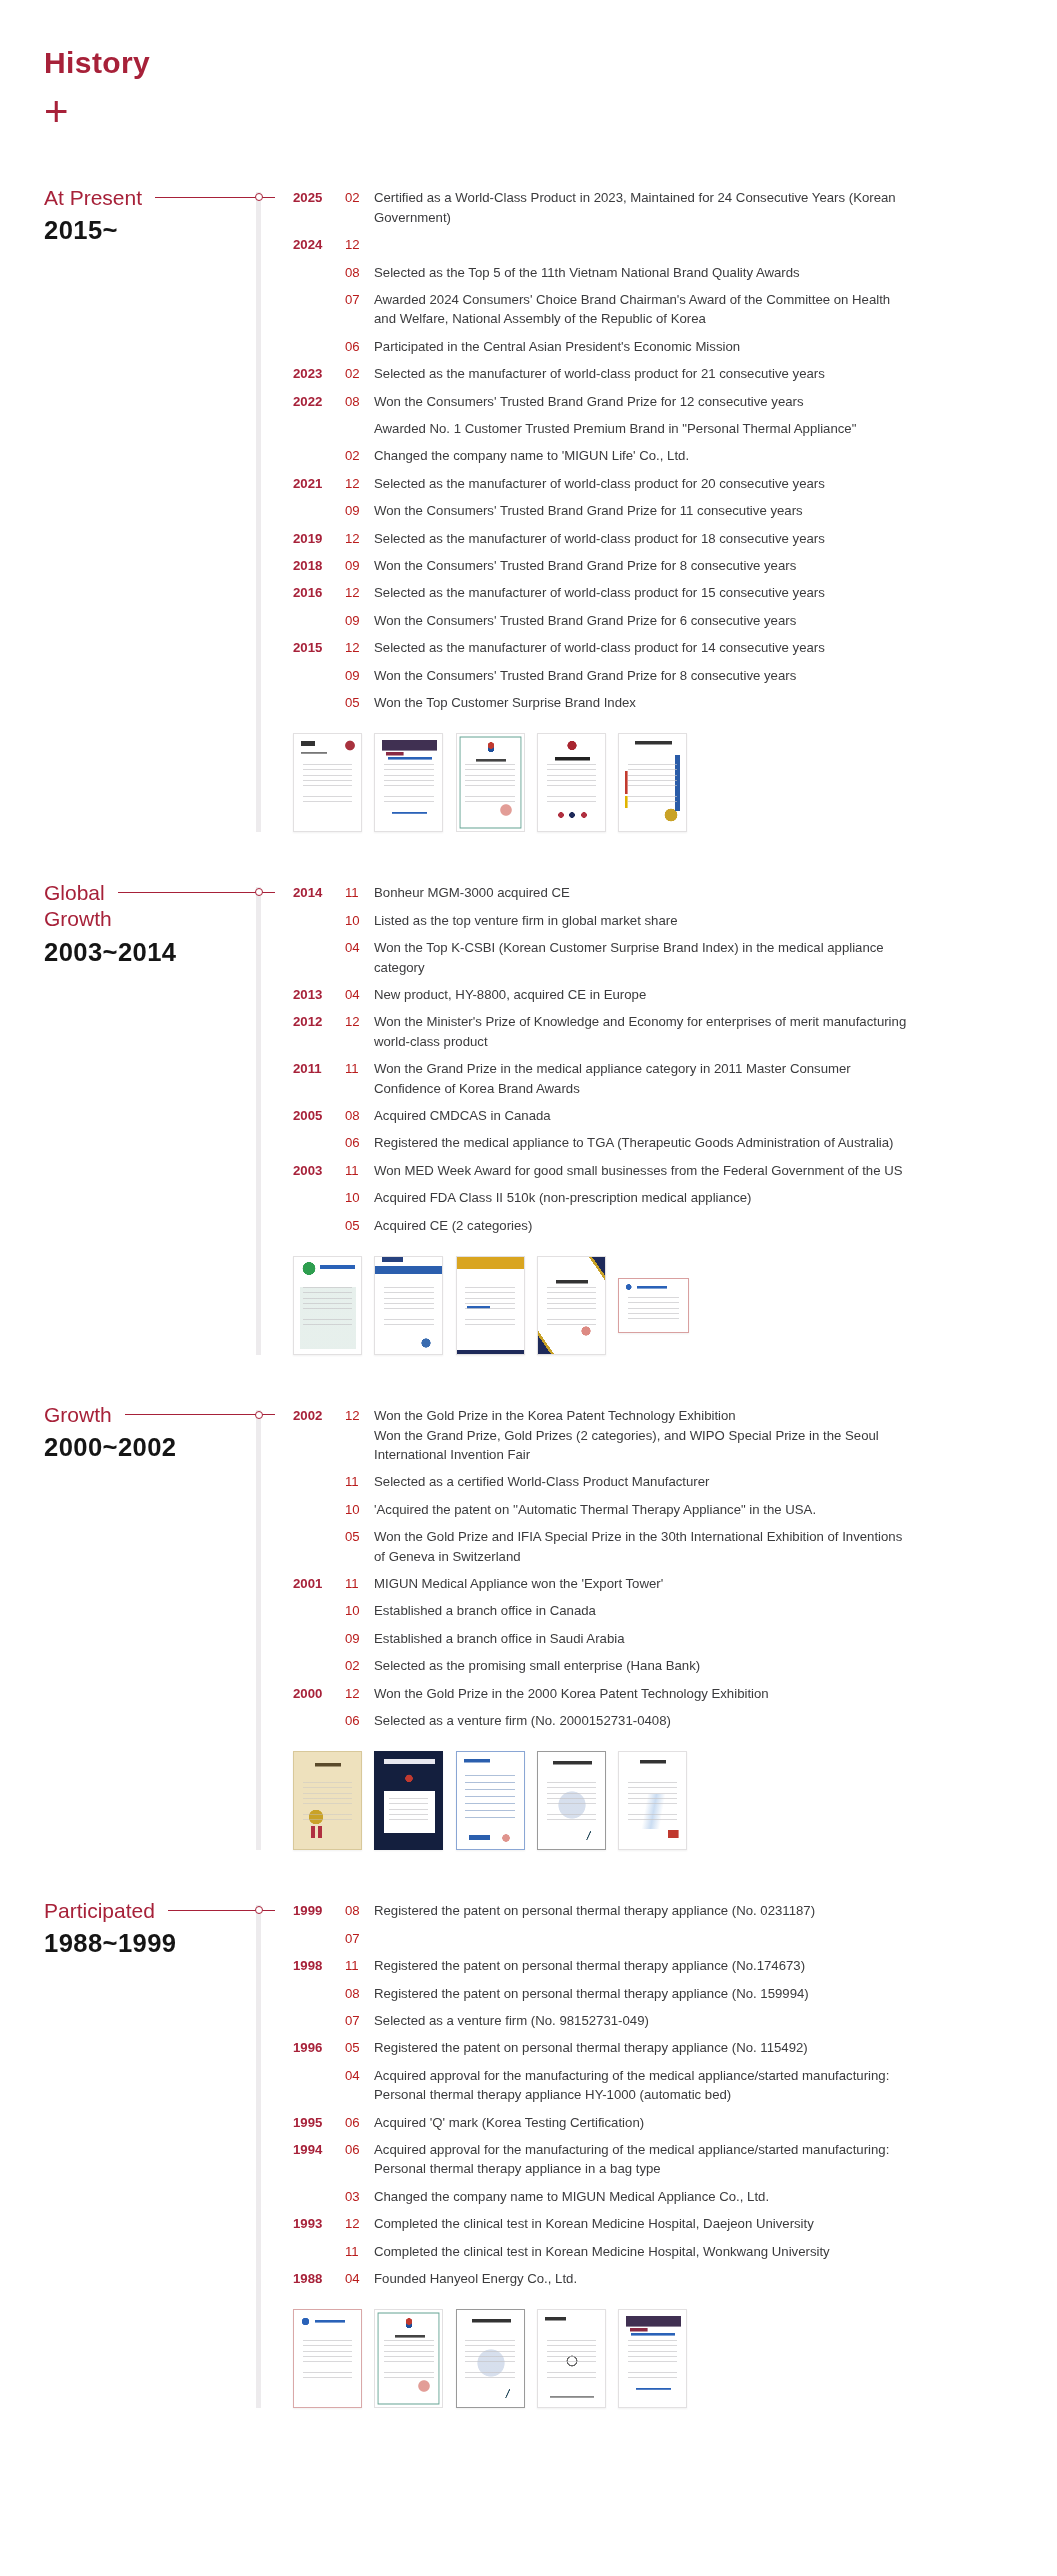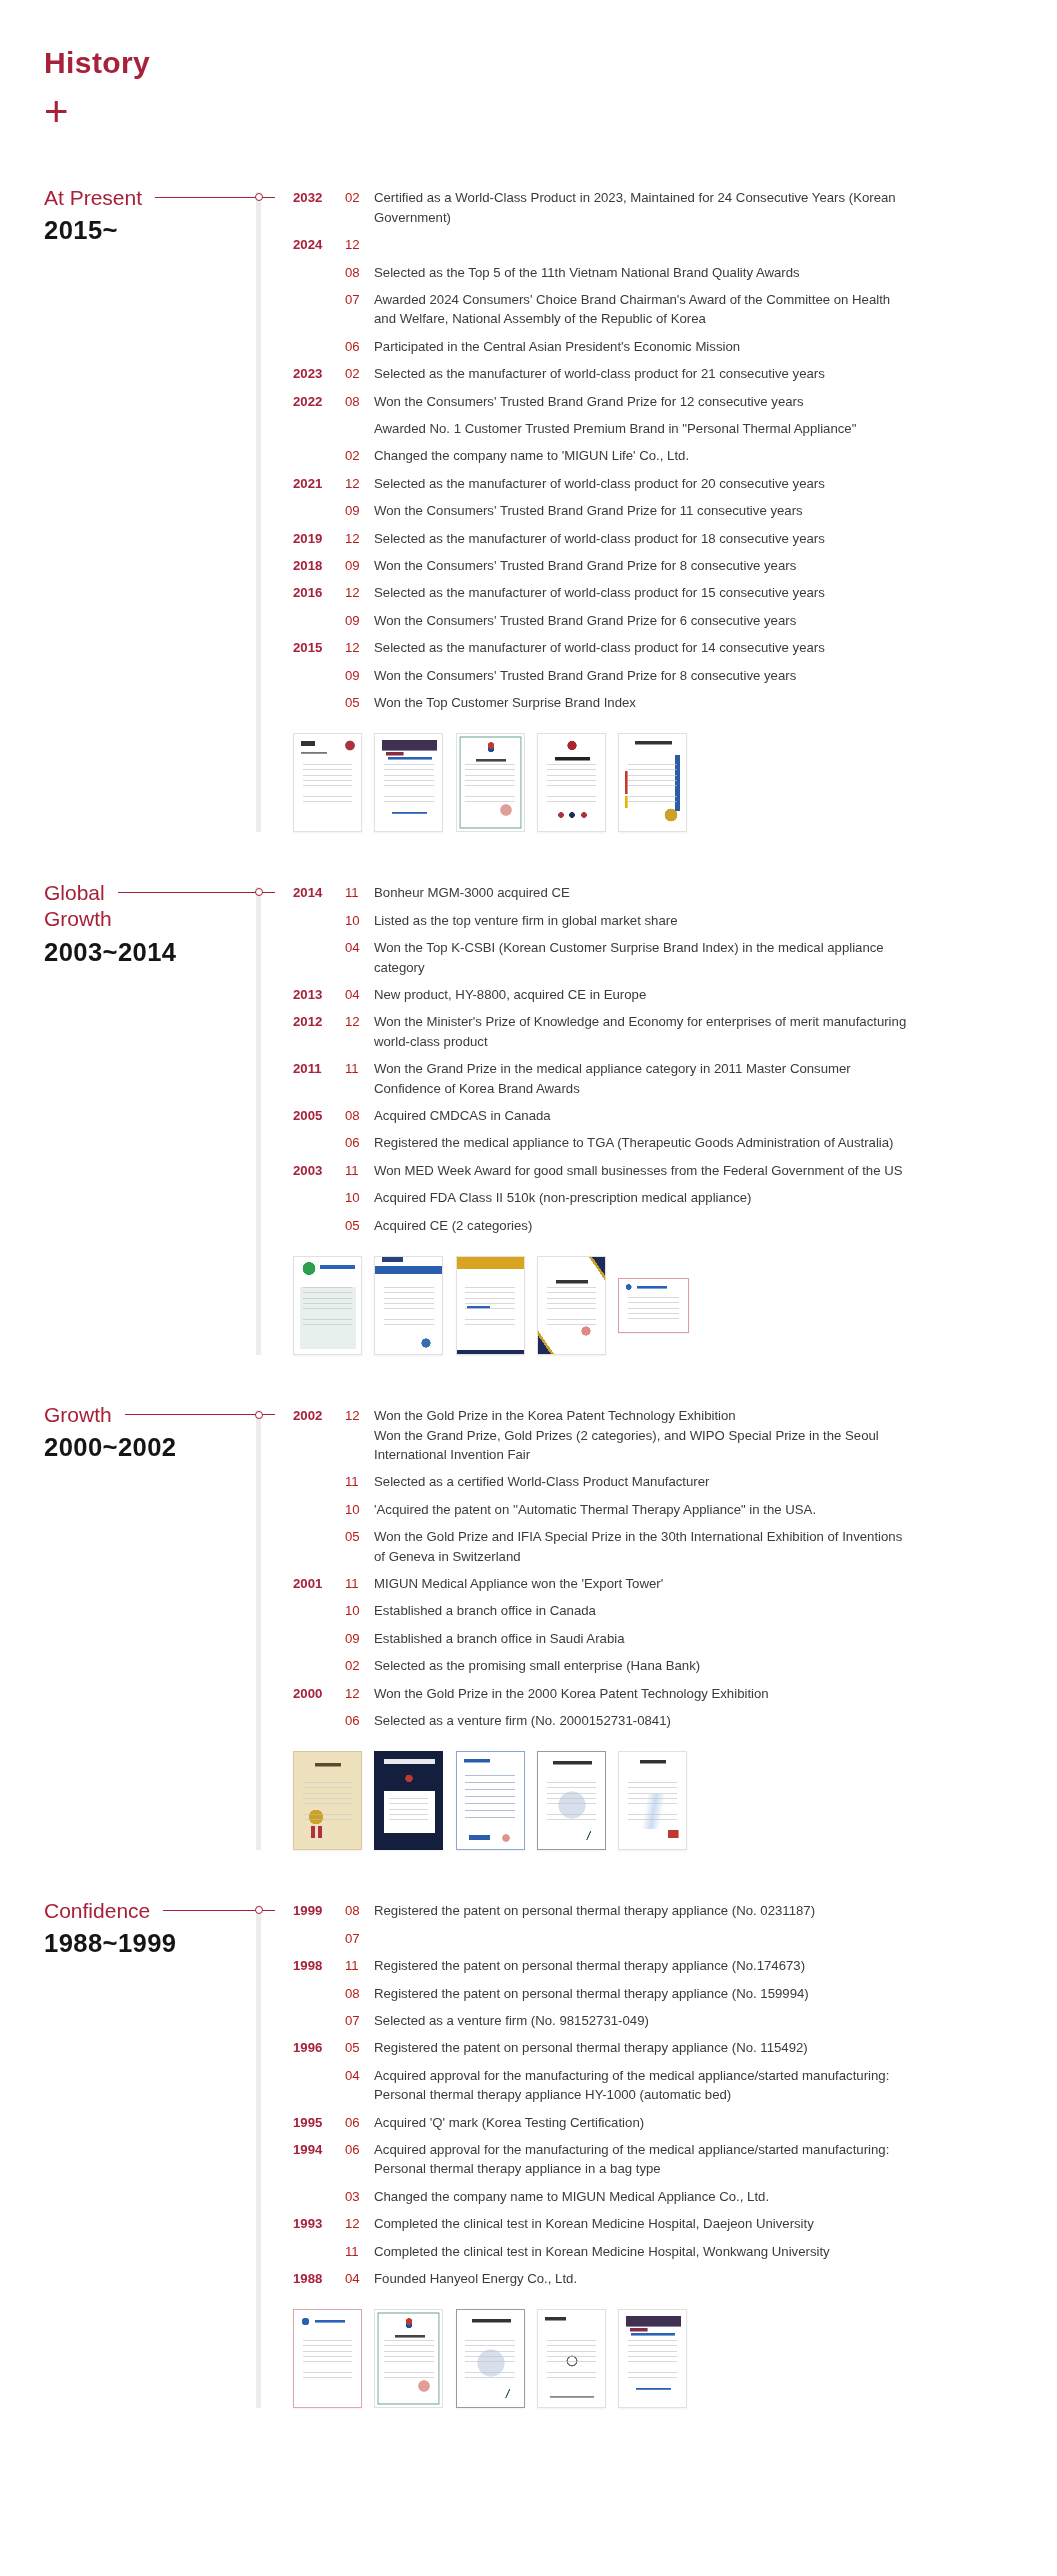--- a/index.html
+++ b/index.html
@@ -226,21 +226,21 @@
         <div class="timeline-line"></div>
         <div class="sec-left">
           <div class="sec-head-row">
             <span class="sec-label">At Present</span>
             <span class="connector"></span>
           </div>
           <div class="sec-range">2015~</div>
         </div>
         <div class="sec-body">
           <div class="entry">
-            <span class="entry-year">2032</span>
+            <span class="entry-year">2025</span>
             <span class="entry-month">02</span>
             <span class="entry-text">Certified as a World-Class Product in 2023, Maintained for 24 Consecutive Years (Korean
 Government)</span>
           </div>
           <div class="entry">
             <span class="entry-year">2024</span>
             <span class="entry-month">12</span>
           </div>
           <div class="entry">
             <span class="entry-year"></span>
@@ -484,21 +484,21 @@
             <span class="entry-text">Selected as the promising small enterprise (Hana Bank)</span>
           </div>
           <div class="entry">
             <span class="entry-year">2000</span>
             <span class="entry-month">12</span>
             <span class="entry-text">Won the Gold Prize in the 2000 Korea Patent Technology Exhibition</span>
           </div>
           <div class="entry">
             <span class="entry-year"></span>
             <span class="entry-month">06</span>
-            <span class="entry-text">Selected as a venture firm (No. 2000152731-0841)</span>
+            <span class="entry-text">Selected as a venture firm (No. 2000152731-0408)</span>
           </div>
           <div class="cert-row">
             <div class="cert v-uspatent">
               <span class="lines"></span>
             </div>
             <div class="cert v-worldclass">
               <span class="lines"></span>
             </div>
             <div class="cert v-blueform">
               <span class="lines"></span>
@@ -509,21 +509,21 @@
             <div class="cert v-ktc">
               <span class="lines"></span>
             </div>
           </div>
         </div>
       </section>
       <section class="tl-section">
         <div class="timeline-line"></div>
         <div class="sec-left">
           <div class="sec-head-row">
-            <span class="sec-label">Confidence</span>
+            <span class="sec-label">Participated</span>
             <span class="connector"></span>
           </div>
           <div class="sec-range">1988~1999</div>
         </div>
         <div class="sec-body">
           <div class="entry">
             <span class="entry-year">1999</span>
             <span class="entry-month">08</span>
             <span class="entry-text">Registered the patent on personal thermal therapy appliance (No. 0231187)</span>
           </div>

